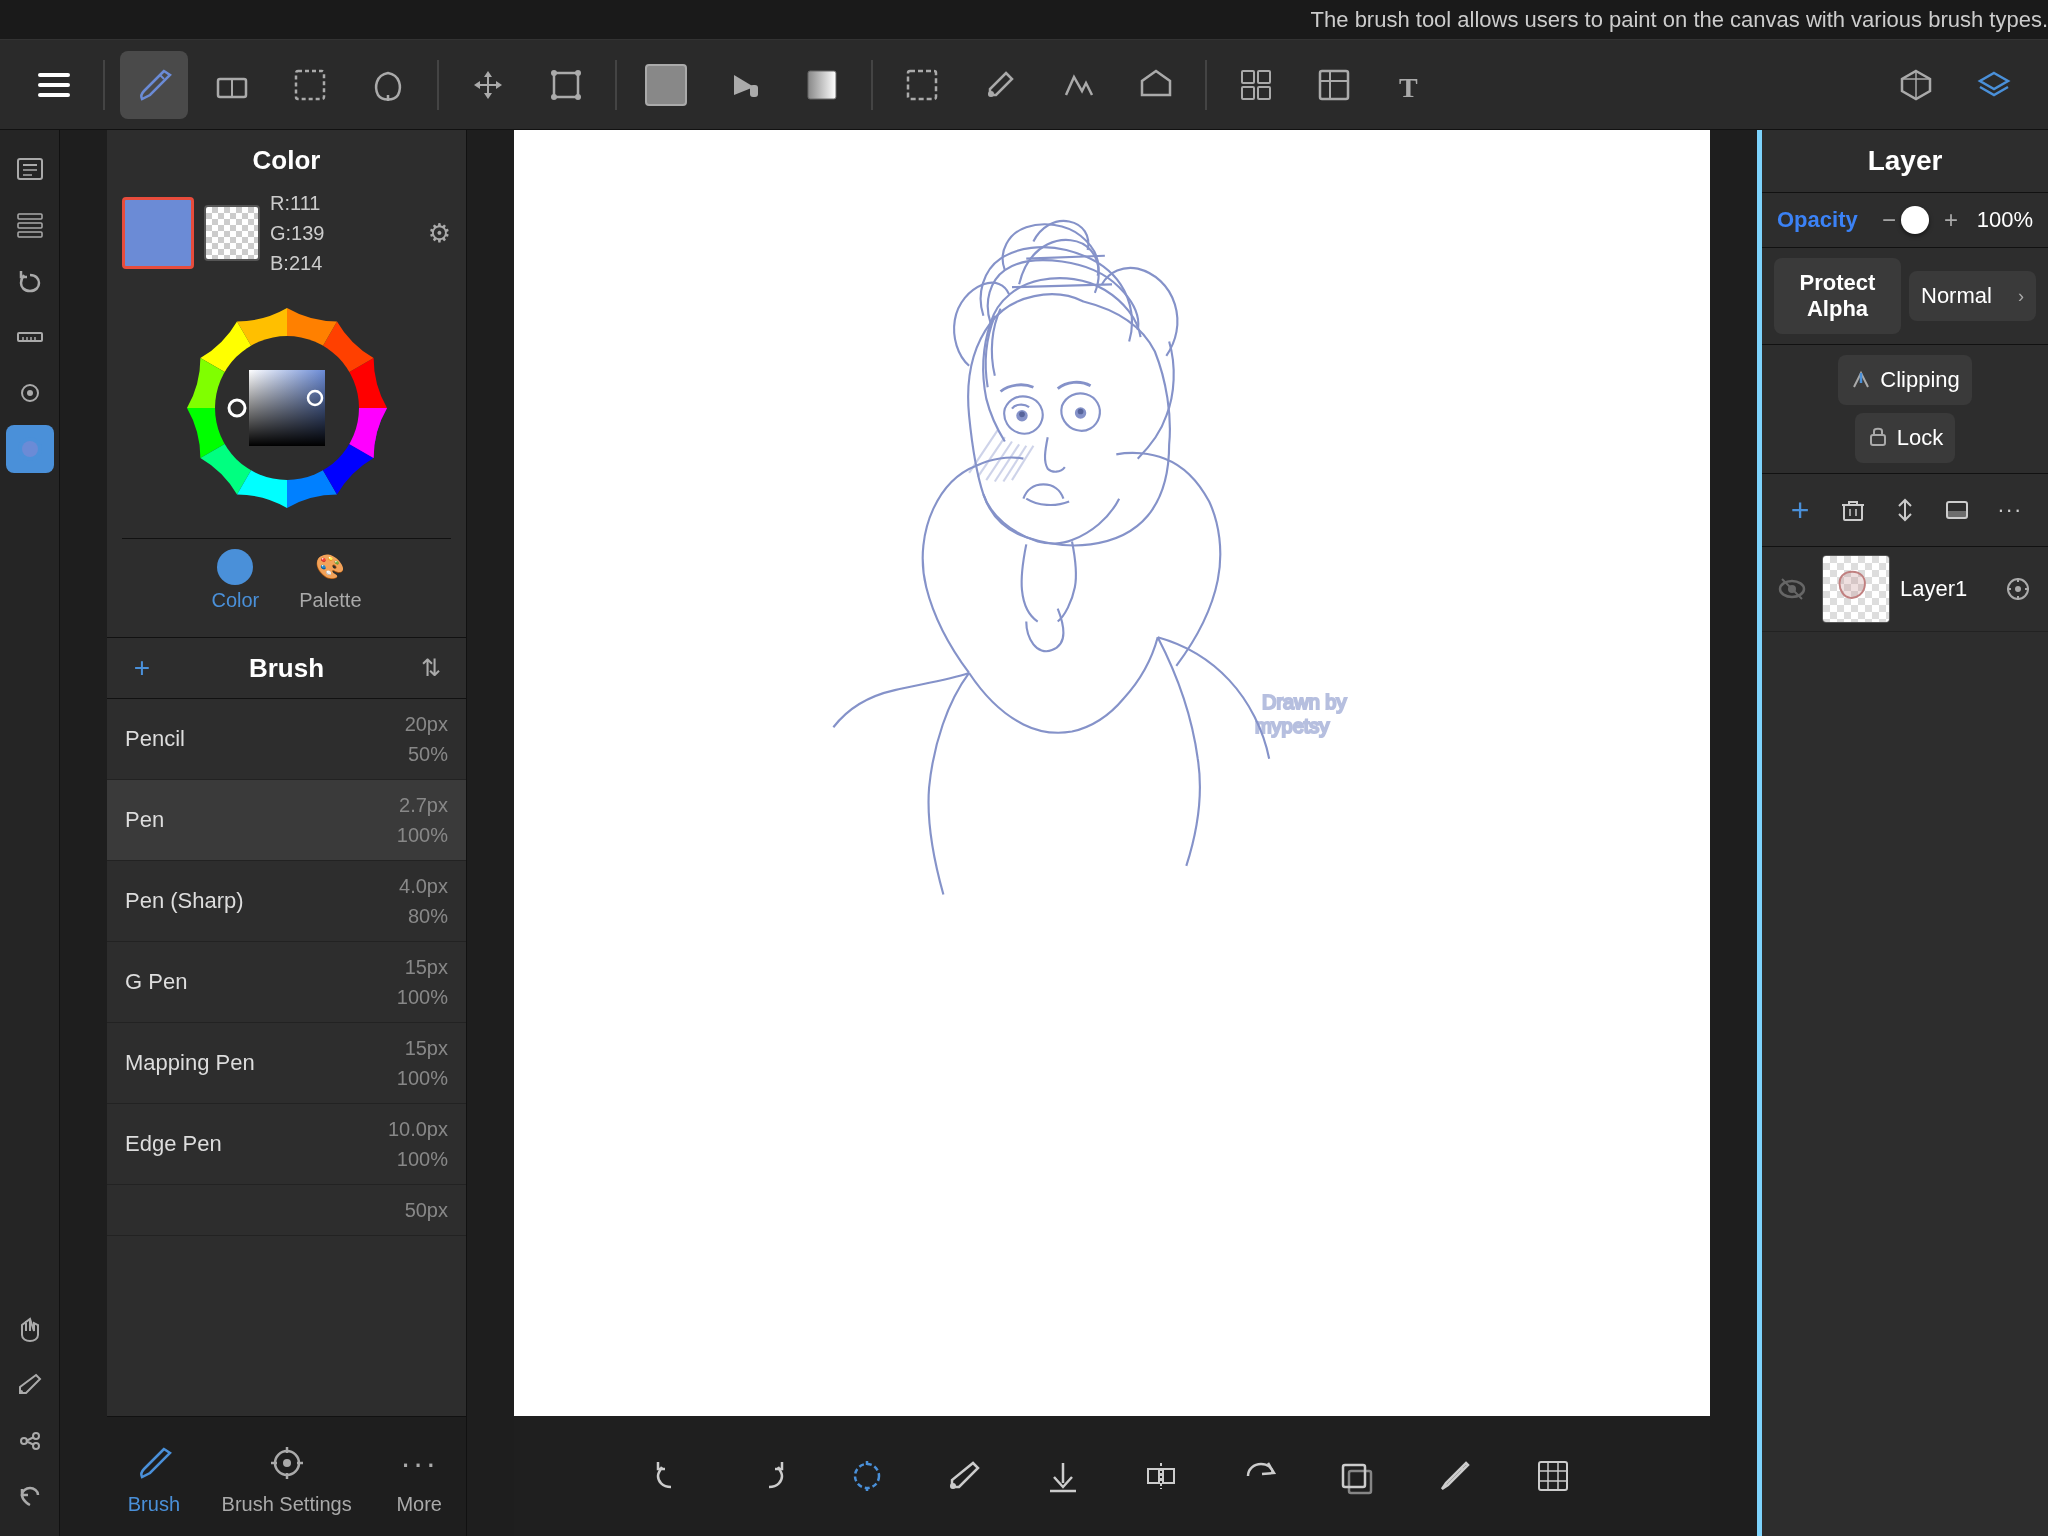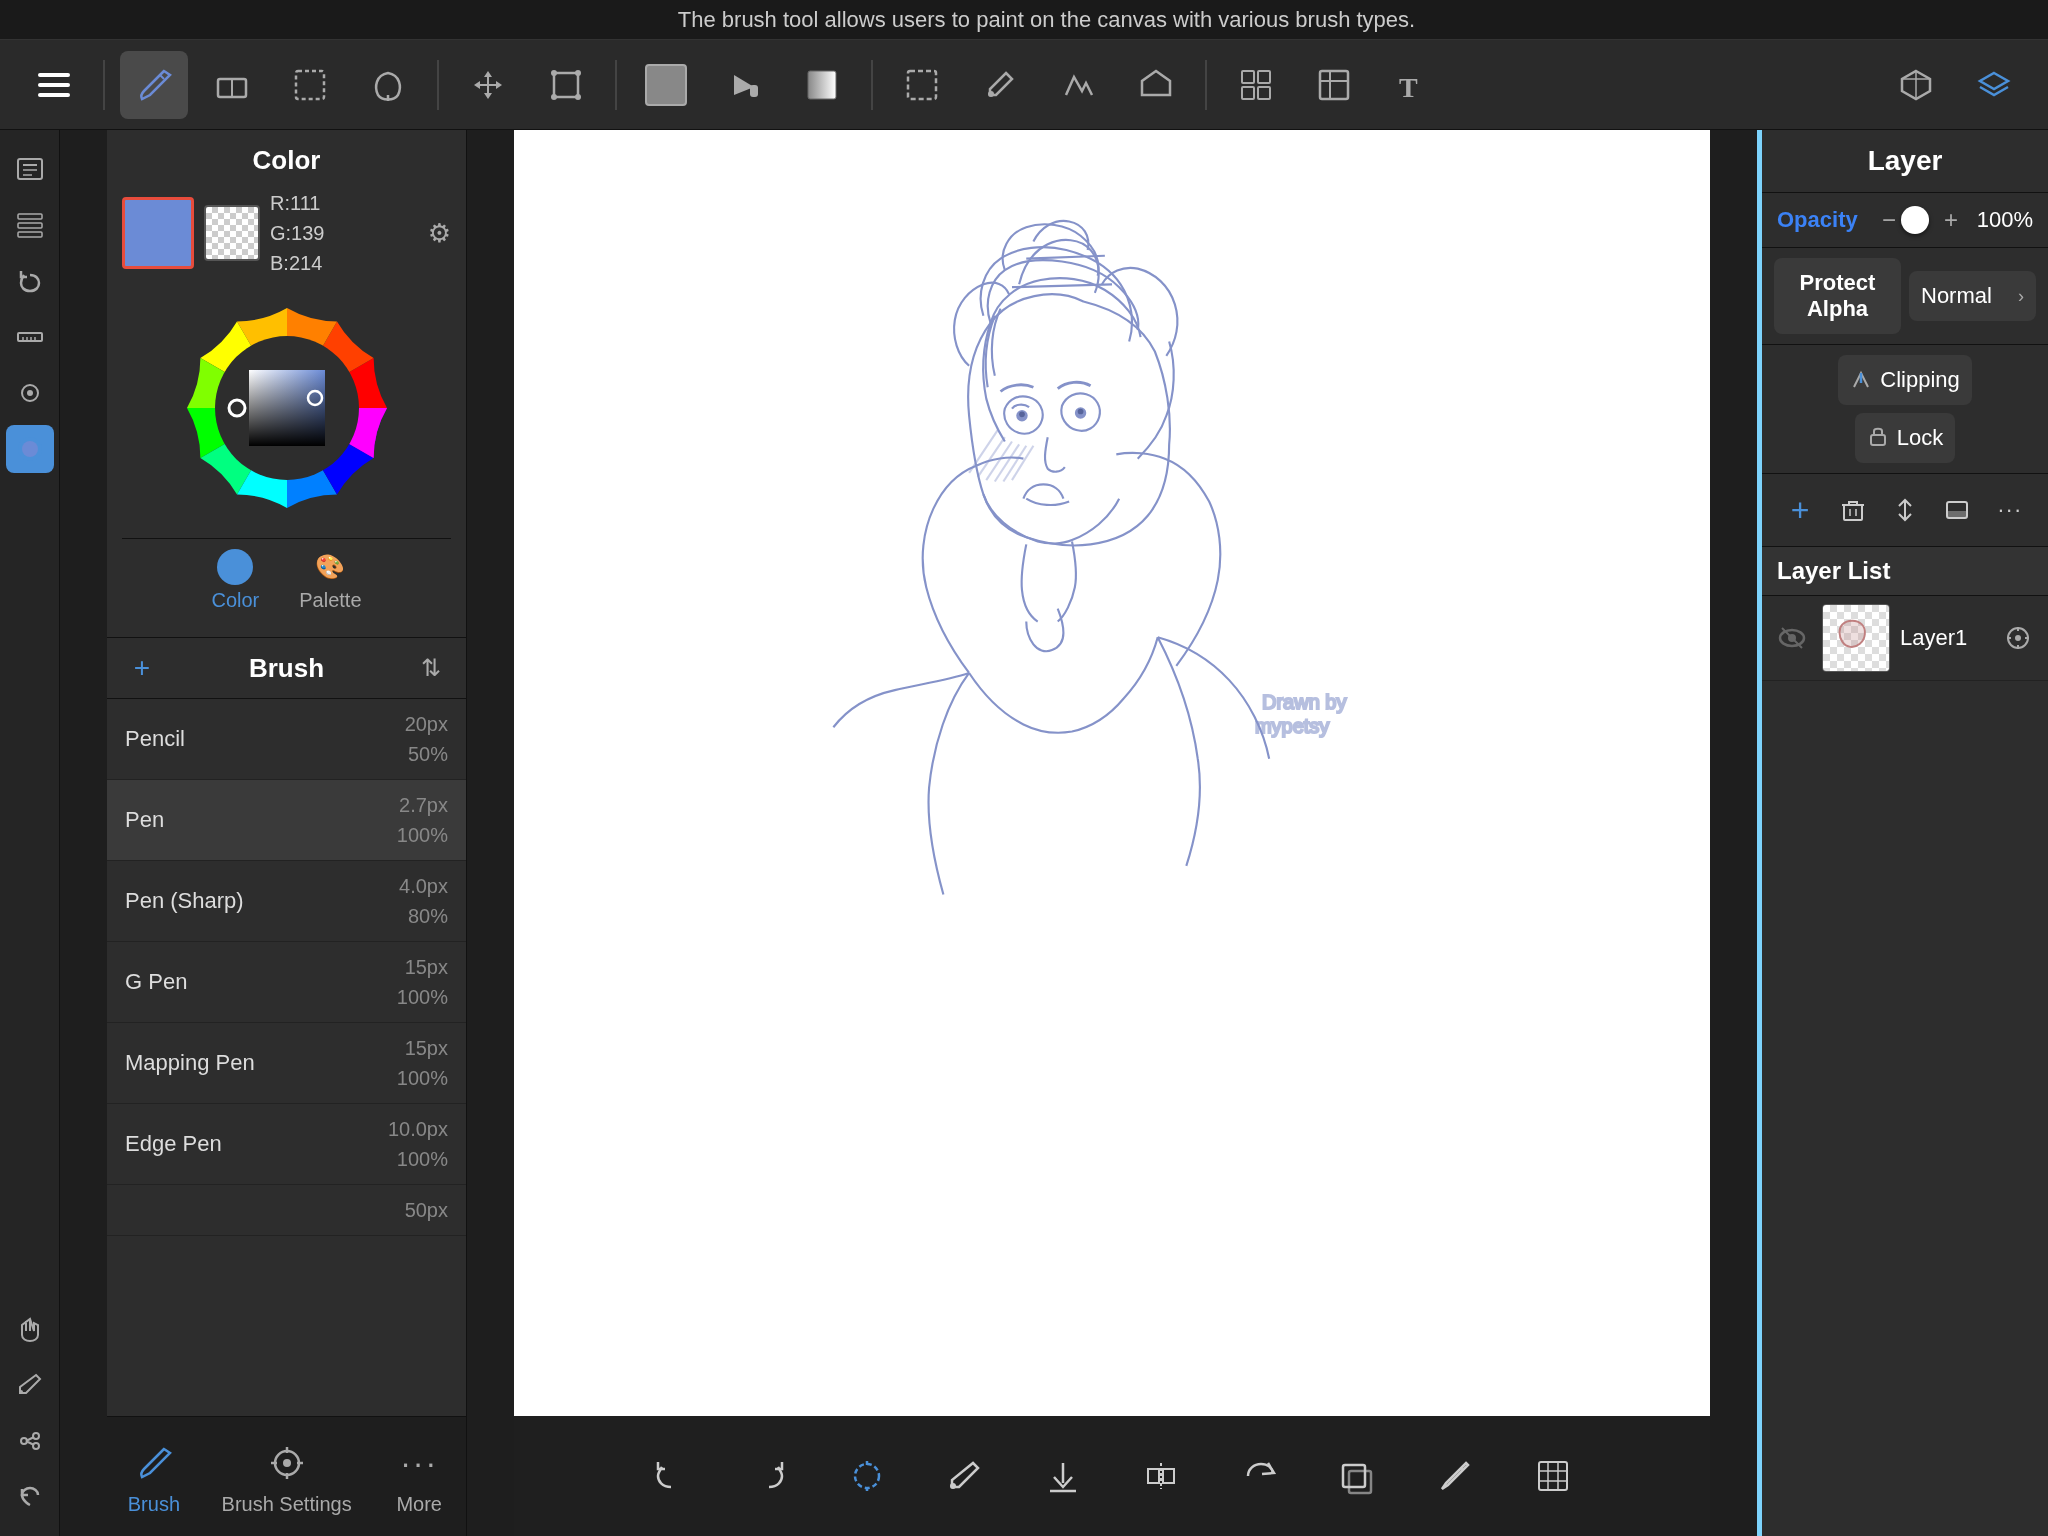--- a/index.html
+++ b/index.html
@@ -12,21 +12,21 @@
       color: #fff;
     }
 
     
     .tooltip-bar {
       width: 100%;
       height: 40px;
       background: #1a1a1a;
       display: flex;
       align-items: center;
-      justify-content: center;
+      justify-content: flex-end;
       font-size: 22px;
       color: #ccc;
       border-bottom: 1px solid #333;
       padding-left: 45px;
     }
 
     
     .main-toolbar {
       width: 100%;
       height: 90px;
@@ -1149,21 +1149,20 @@
       </div>
       <div class="layer-action-btn">
         <svg width="26" height="26" viewBox="0 0 26 26" fill="none">
           <rect x="3" y="5" width="20" height="16" rx="2" stroke="#ccc" stroke-width="2" fill="none"></rect>
           <rect x="3" y="14" width="20" height="7" rx="0 0 2 2" fill="#ccc" opacity="0.4"></rect>
         </svg>
       </div>
       <div class="layer-action-btn" style="font-size:22px;color:#ccc;letter-spacing:1px;">···</div>
     </div>
 
-    <div class="layer-list-title">Layer List</div>
 
     <div class="layer-list">
 
 
       <div class="layer-item">
         <div class="layer-visibility-btn">
           <svg width="28" height="28" viewBox="0 0 28 28" fill="none">
             <ellipse cx="14" cy="14" rx="12" ry="8" stroke="#666" stroke-width="2.5" fill="none"></ellipse>
             <circle cx="14" cy="14" r="4" fill="#666"></circle>
             <line x1="4" y1="4" x2="24" y2="24" stroke="#666" stroke-width="2"></line>

